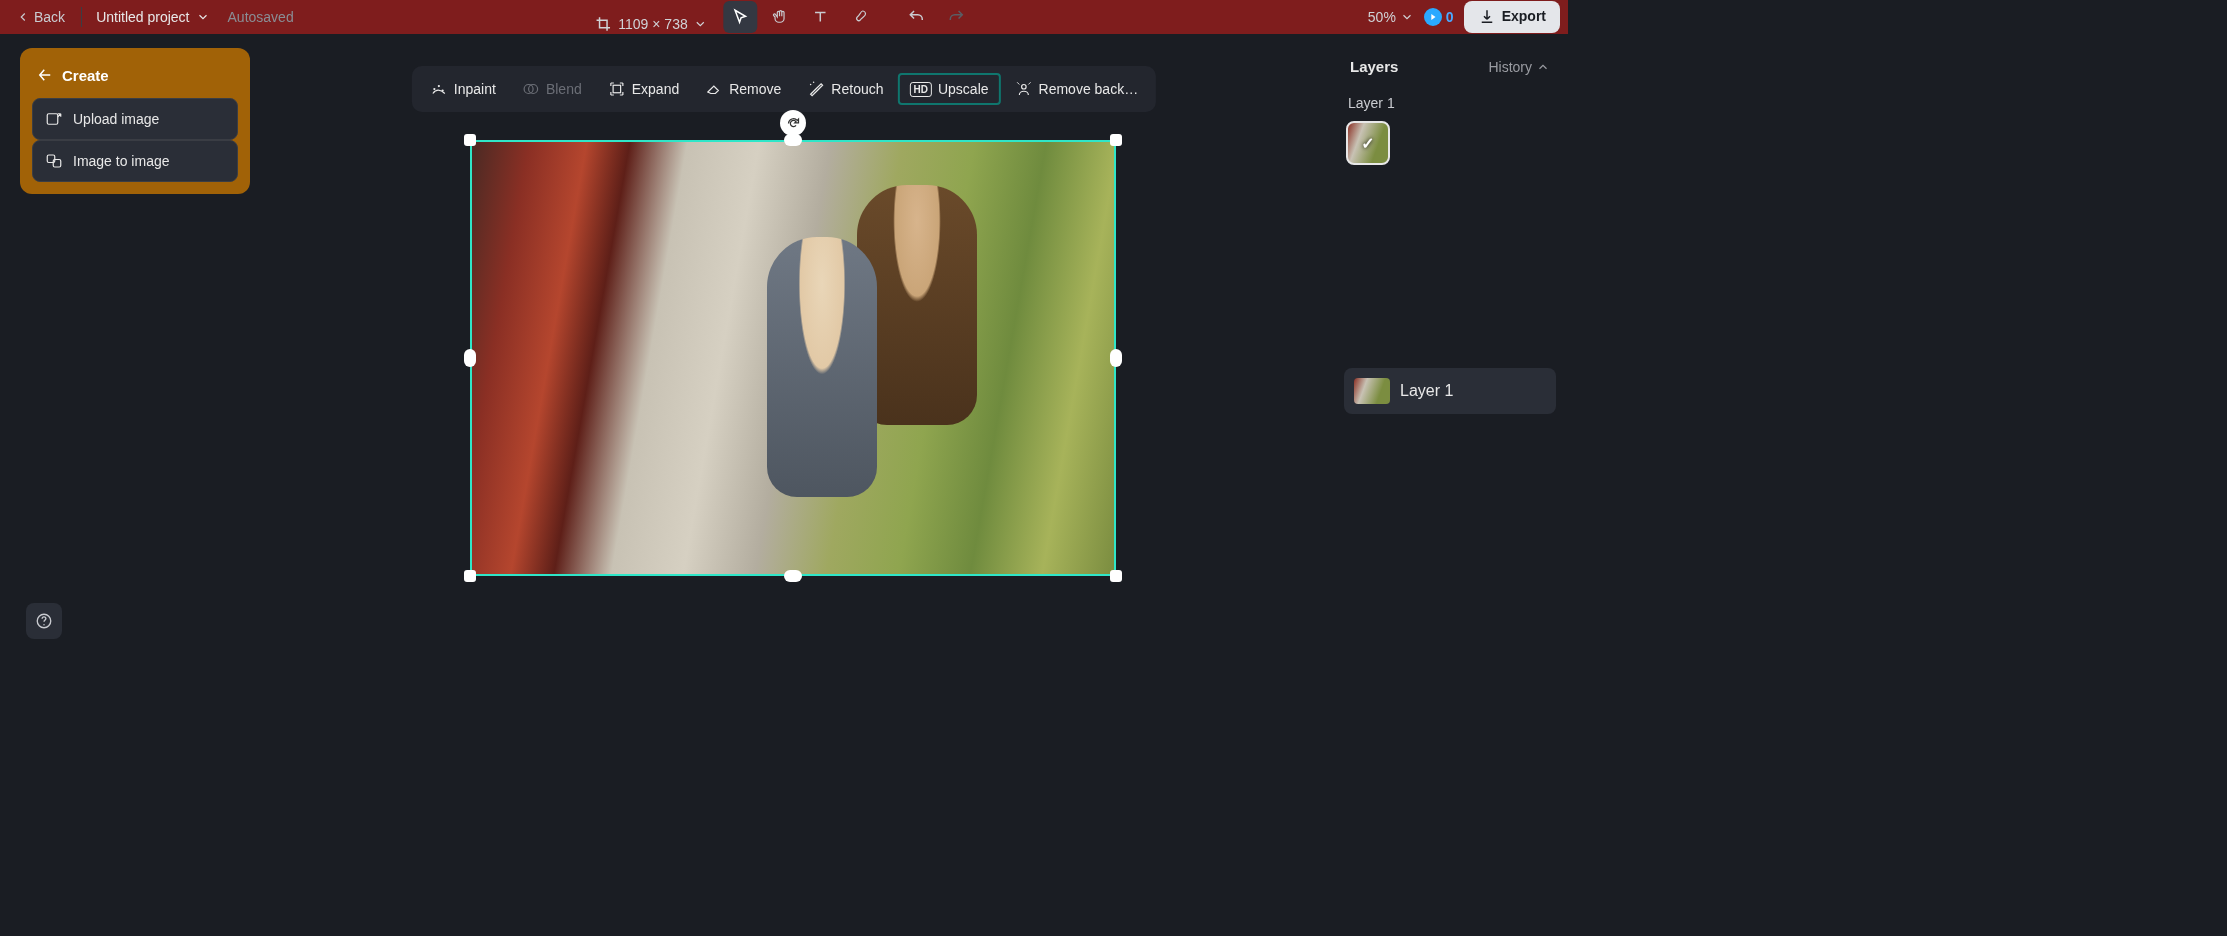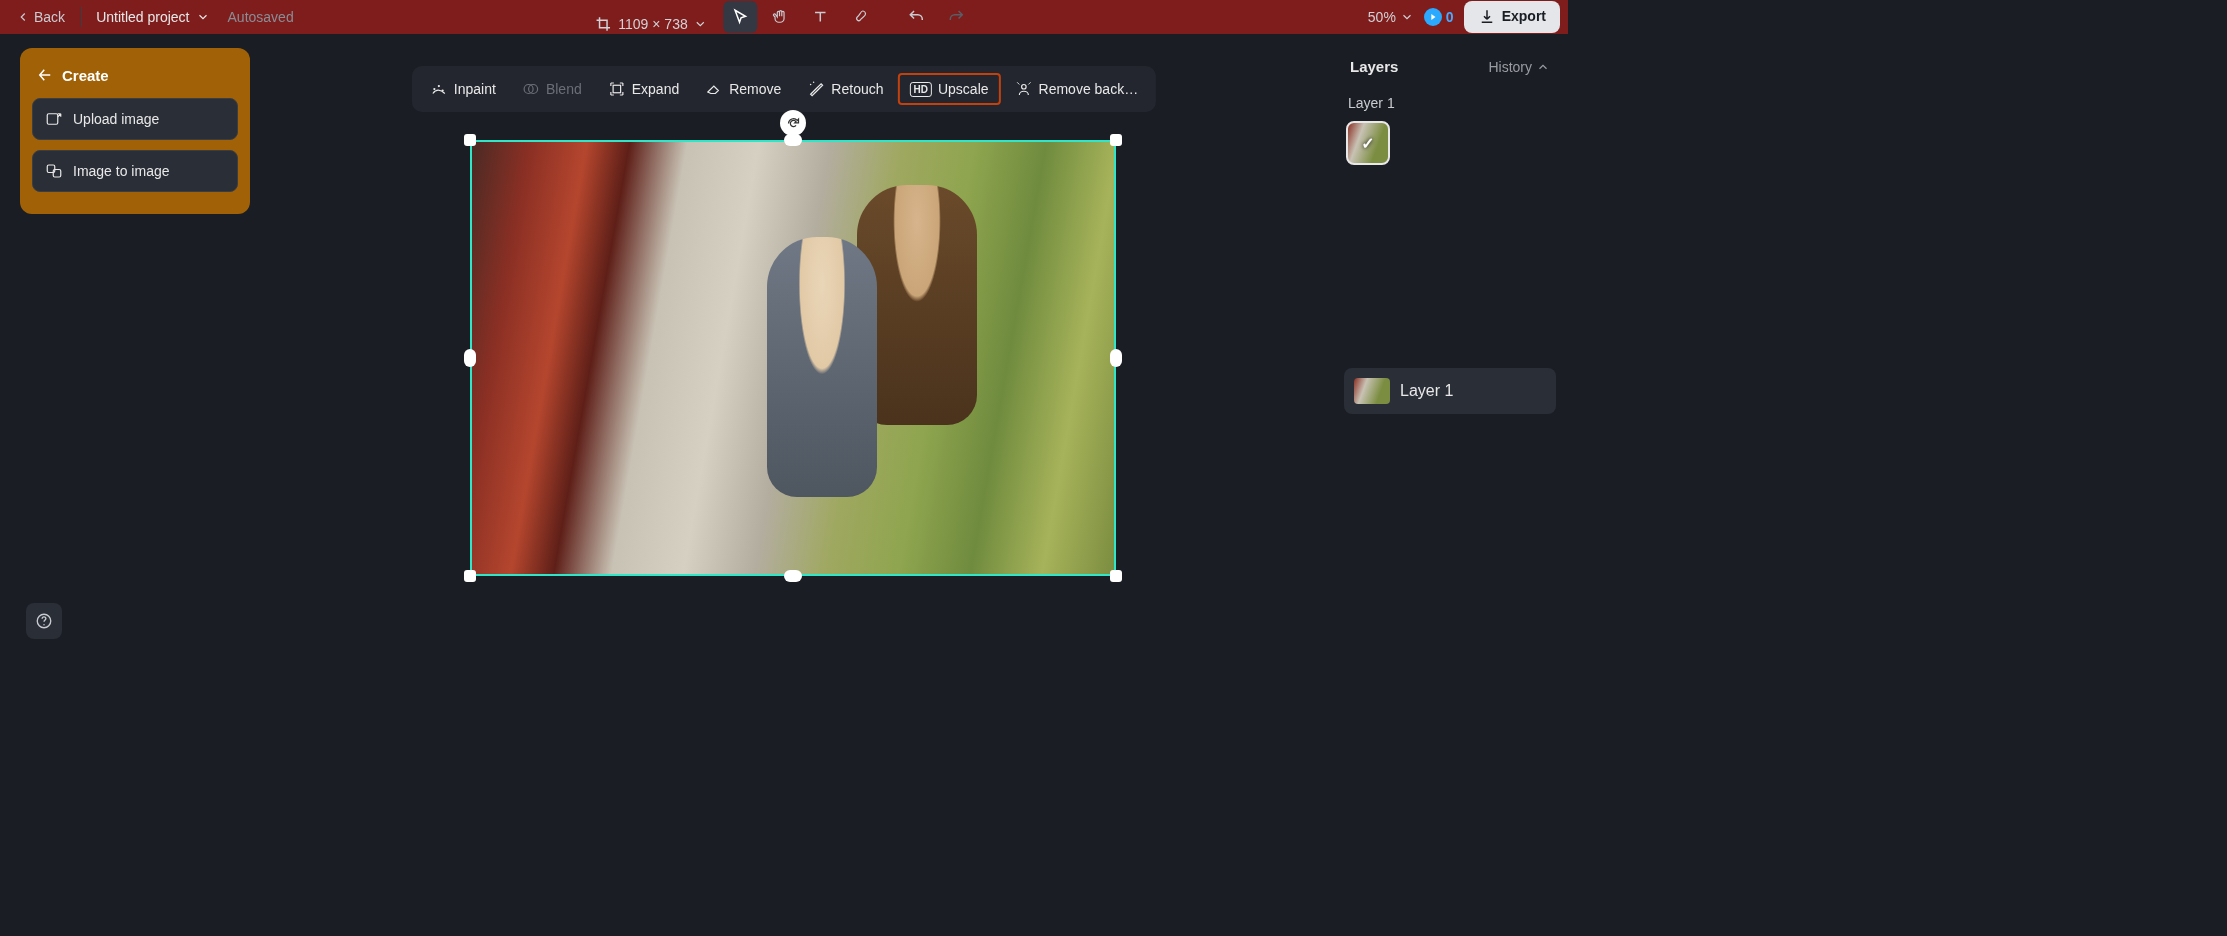--- a/index.html
+++ b/index.html
@@ -35,31 +35,31 @@
 .credits { display:flex; align-items:center; gap:4px; color:#4aa8ff; font-weight:600; }
 .credits-badge { width:18px; height:18px; border-radius:50%; background:#2aa9ff; display:flex; align-items:center; justify-content:center; color:#fff; }
 .export-btn { background:#e4e6ea; color:#1a1d23; font-weight:600; border-radius:8px; padding:7px 14px; display:flex; gap:6px; cursor:pointer; }
 
 
 .left-panel {
   position:absolute; left:20px; top:48px; width:230px;
   background:#a16207; border-radius:12px; padding:12px;
 }
 .create-btn { display:flex; align-items:center; gap:8px; color:#fff; font-weight:600; font-size:15px; padding:6px 4px 14px; cursor:pointer; }
-.side-btn { background:#2a2e37; border:1px solid #3a3d44; border-radius:8px; padding:11px 12px; margin-bottom:10px; display:flex; align-items:center; gap:10px; color:#e8e8e8; font-size:14px; cursor:pointer; }
+.side-btn { background:#2a2e37; border:1px solid #3a3d44; border-radius:8px; padding:11px 12px; display:flex; align-items:center; gap:10px; color:#e8e8e8; font-size:14px; cursor:pointer; }
 
 
 .action-bar {
   position:absolute; left:50%; top:66px; transform:translateX(-50%);
   background:#23262e; border-radius:10px; padding:6px;
   display:flex; align-items:center; gap:2px;
 }
 .act { display:flex; align-items:center; gap:6px; padding:8px 12px; border-radius:8px; font-size:14px; color:#e8e8e8; cursor:pointer; white-space:nowrap; }
 .act.disabled { color:#6b6e76; cursor:default; }
-.act.highlight { border:2px solid #c2410c; border-radius:4px; padding:6px 10px; }
+.act.highlight { border:2px solid #0f766e; border-radius:4px; padding:6px 10px; }
 
 
 .canvas-wrap {
   position:absolute; left:470px; top:140px;
   width:646px; height:436px;
 }
 .canvas-img {
   width:100%; height:100%;
   background:
     linear-gradient(100deg, #4a2a24 0%, #8a2f24 8%, #b5462e 16%, #5e1f18 22%, #c8c2b4 30%, #d6d0c2 40%, #b3ad9f 50%, #9fa860 60%, #8fa54f 70%, #6f8b3e 80%, #a7b35a 90%, #7b8d40 100%);

